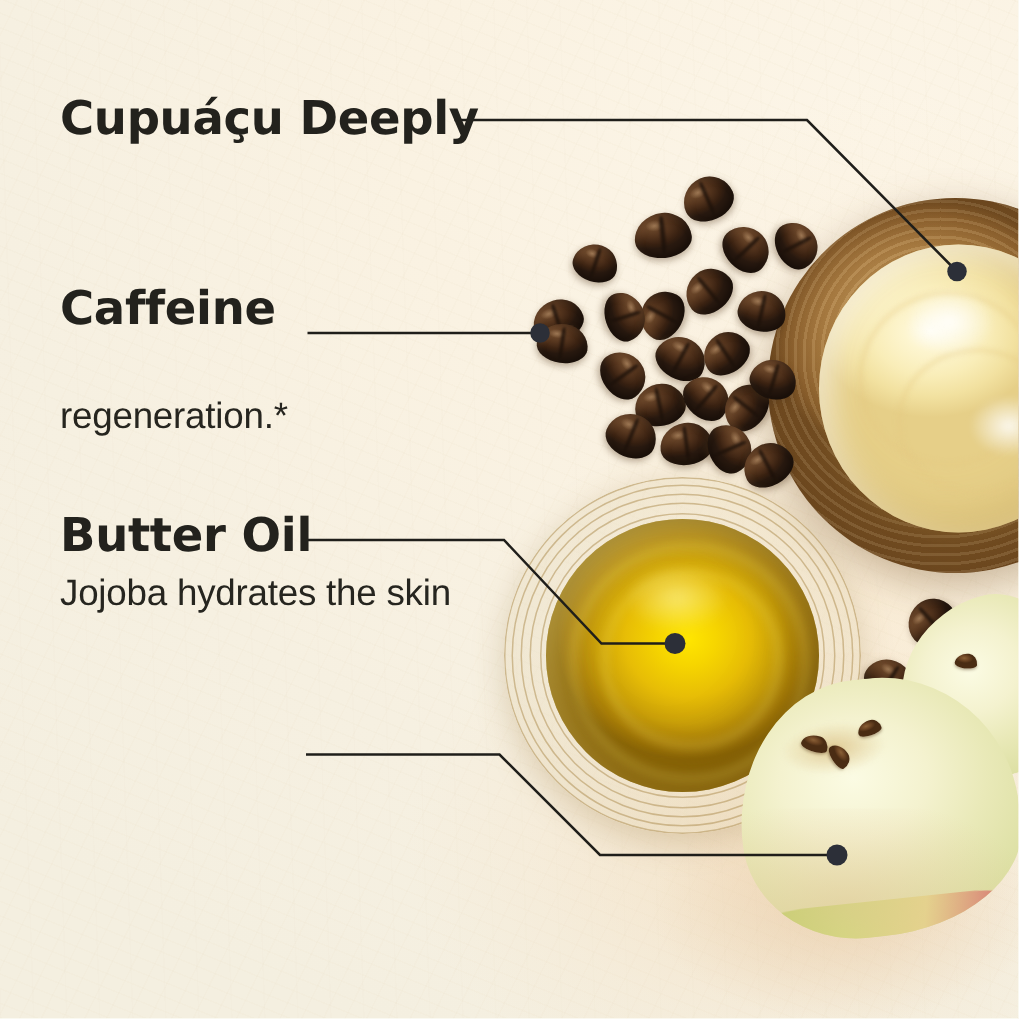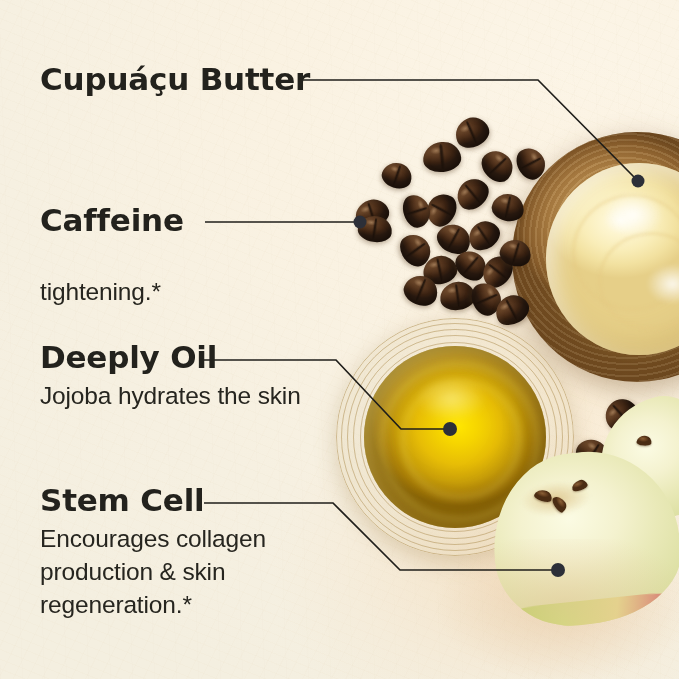--- a/index.html
+++ b/index.html
@@ -208,21 +208,21 @@
   .callout p {
     margin: 5px 0 0 0;
     font-family: "Liberation Sans", "DejaVu Sans", sans-serif;
     font-weight: 400;
     font-size: 24.5px;
     line-height: 33px;
     letter-spacing: -0.15px;
     color: #26251f;
   }
   #c1 { top: 62px; }
-  #c2 { top: 203px; }
+  #c2 { top: 189px; }
   #c3 { top: 340px; }
   #c4 { top: 483px; }
 </style>
 </head>
 <body>
 
 <div id="infographic">
 
   <div class="bg-base"></div>
   <div class="bg-warm-right"></div>
@@ -307,32 +307,28 @@
     <circle class="leader-dot" cx="360" cy="222" r="6.5"></circle>
 
     <path class="leader-path" d="M203,360 L336,360 L401,429 L444,429"></path>
     <circle class="leader-dot" cx="450" cy="429" r="7"></circle>
 
     <path class="leader-path" d="M204,503 L333,503 L400,570 L552,570"></path>
     <circle class="leader-dot" cx="558" cy="570" r="7"></circle>
   </svg>
 
   <div class="callout" id="c1">
-    <h2>Cupuáçu Butter</h2>
+    <h2>Cupuáçu Deeply</h2>
     <p><br></p>
   </div>
 
   <div class="callout" id="c2">
     <h2>Caffeine</h2>
-    <p><br><span>tightening.*</span></p>
+    <p><br><span>regeneration.*</span></p>
   </div>
 
   <div class="callout" id="c3">
-    <h2>Deeply Oil</h2>
+    <h2>Butter Oil</h2>
     <p><span>Jojoba hydrates the skin</span><br></p>
   </div>
 
-  <div class="callout" id="c4">
-    <h2>Stem Cell</h2>
-    <p><span>Encourages collagen</span><br><span>production &amp; skin</span><br><span>regeneration.*</span></p>
-  </div>
 
 </div>
 
 </body></html>

